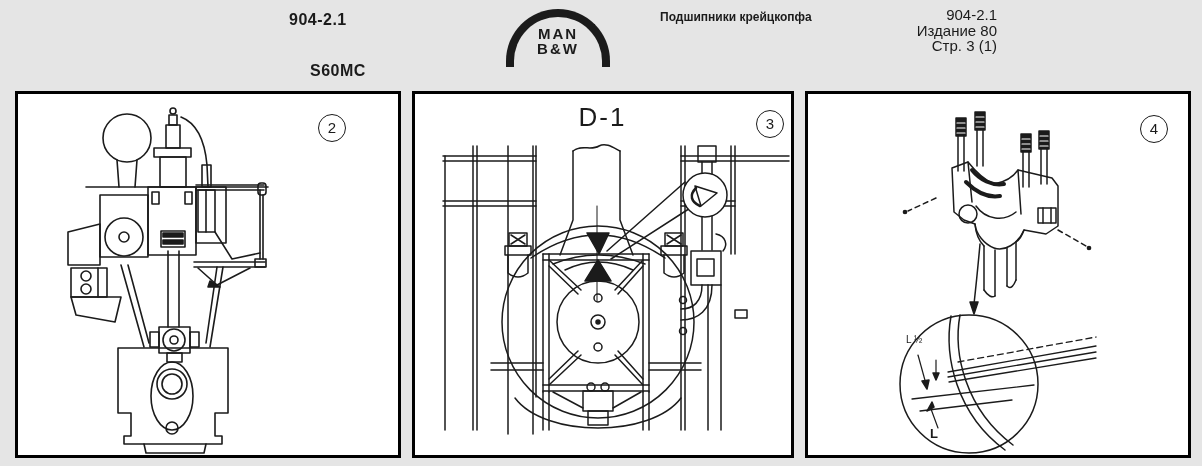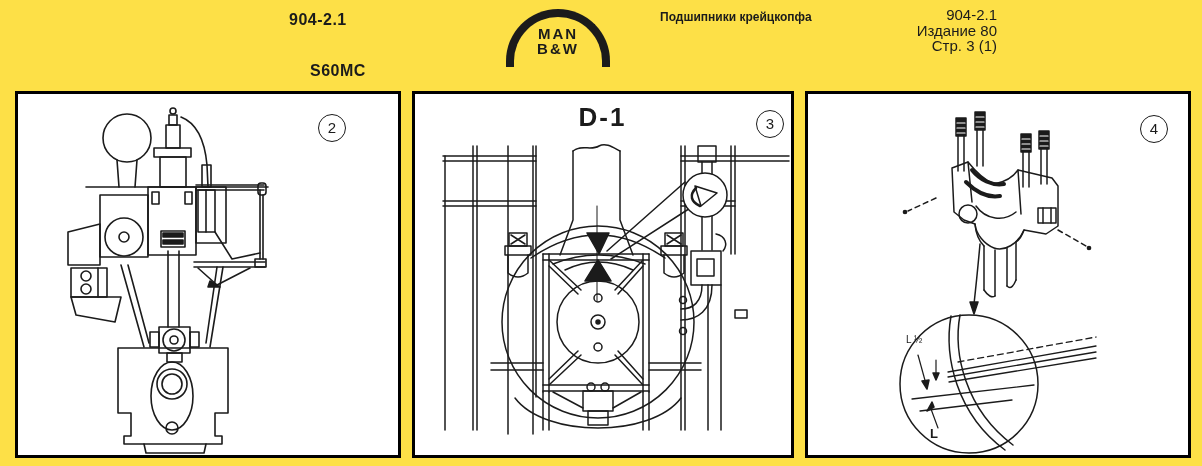--- a/index.html
+++ b/index.html
@@ -1,21 +1,21 @@
 <!DOCTYPE html>
 <html><head>
 <meta charset="utf-8">
 <style>
   html,body{margin:0;padding:0;}
   body{
     width:1202px;height:466px;background:#f7f7f5;
     font-family:"Liberation Sans", sans-serif;
     color:#1b1b1b;
   }
-  .page{position:relative;width:1202px;height:466px;background:#fde047;overflow:hidden;}
+  .page{position:relative;width:1202px;height:466px;background:#e5e5e5;overflow:hidden;}
 
   
   .hdr-doc-left{position:absolute;left:289px;top:11px;font-size:16px;font-weight:bold;letter-spacing:.5px;}
   .hdr-model{position:absolute;left:289px;top:62px;font-size:16px;font-weight:bold;letter-spacing:.5px;margin-left:21px;}
   .logo{position:absolute;left:506px;top:9px;width:108px;height:62px;}
   .logo-ring{position:absolute;left:0;top:0;box-sizing:border-box;width:104px;height:58px;
     border:8px solid #1b1b1b;border-bottom:none;border-radius:52px 52px 0 0;}
   .logo-text{position:absolute;left:0;top:17px;width:104px;text-align:center;
     font-weight:bold;font-size:15px;line-height:15px;letter-spacing:2px;}
   .hdr-title{position:absolute;left:660px;top:10px;font-size:12px;font-weight:bold;}
@@ -29,21 +29,21 @@
   #panel-fig4{left:805px;width:386px;}
   .drawing{position:absolute;left:0;top:0;width:100%;height:100%;}
 
   .badge{position:absolute;width:26px;height:26px;border:1.6px solid #1b1b1b;border-radius:50%;
     text-align:center;line-height:26px;font-size:15px;background:#fff;}
   #badge-2{left:300px;top:20px;}
   #badge-3{left:341px;top:16px;}
   #badge-4{left:332px;top:21px;}
 
   .d1-label{position:absolute;left:0;top:8px;width:375px;text-align:center;
-    font-size:26px;font-weight:bold;letter-spacing:2px;}
+    font-size:26px;font-weight:normal;letter-spacing:2px;}
   .oil-caption{position:absolute;left:16px;top:192px;font-size:16.5px;}
   .dim-half{position:absolute;left:98px;top:240px;font-size:10px;font-weight:normal;}
   .dim-full{position:absolute;left:122px;top:332px;font-size:13px;font-weight:bold;}
 </style>
 </head>
 <body>
 
 <div class="page">
 
   <div>

